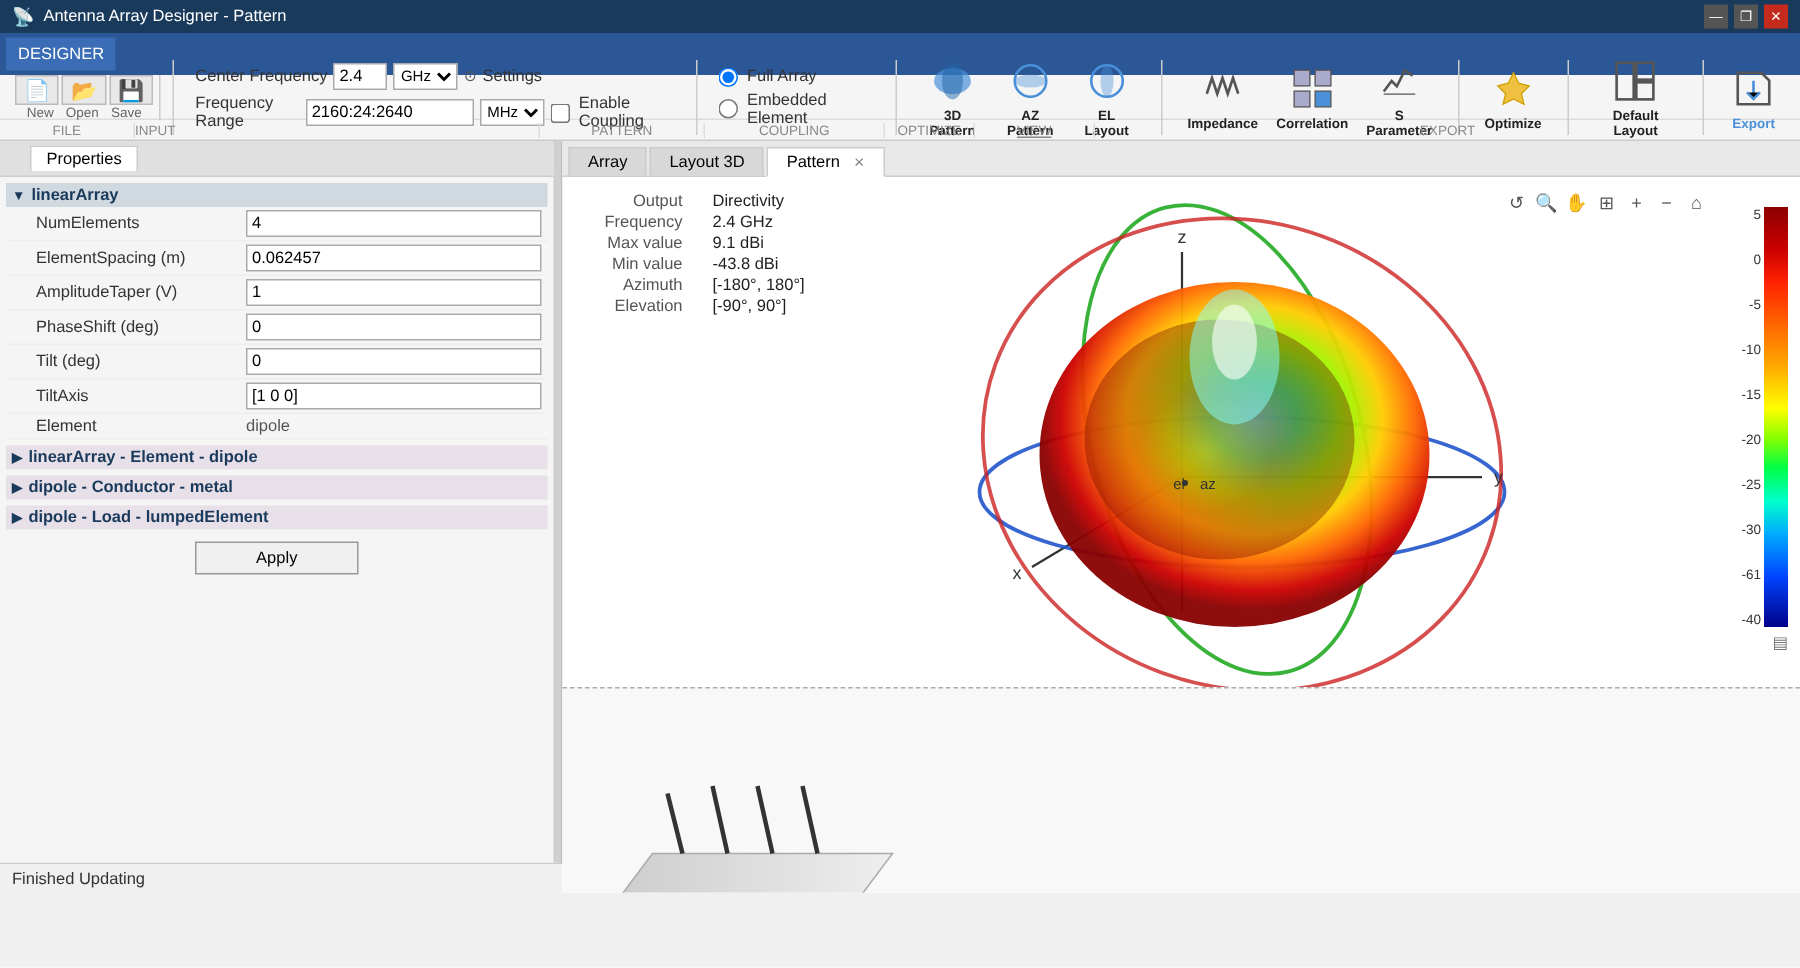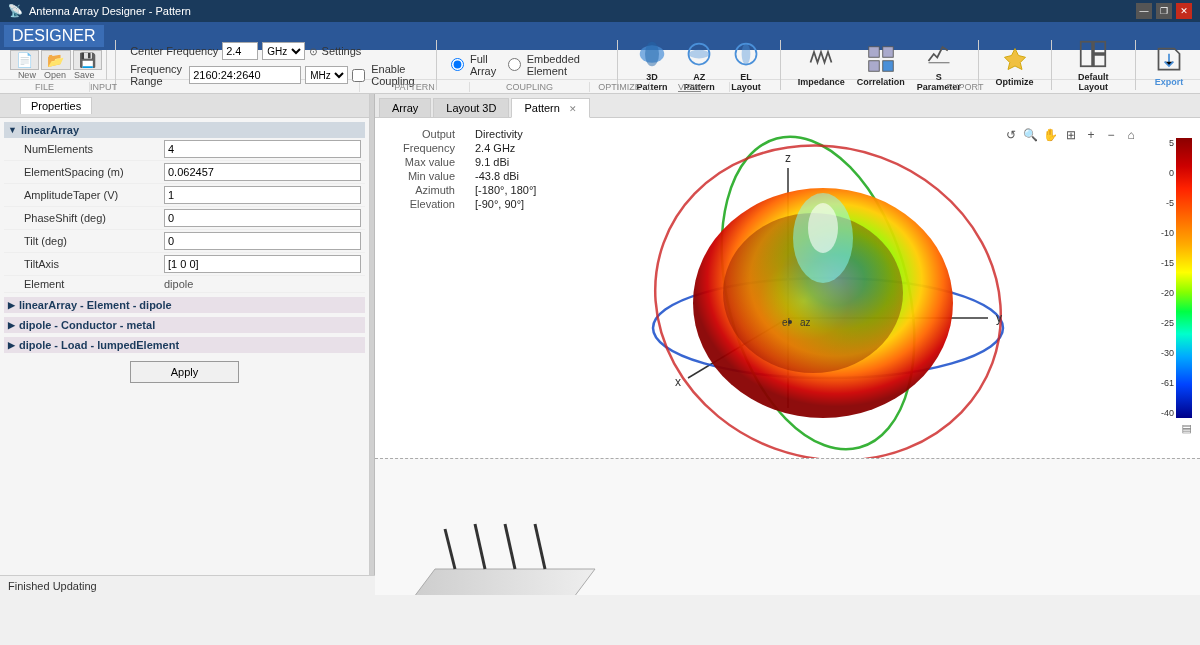--- a/index.html
+++ b/index.html
@@ -29,21 +29,21 @@
       display: flex;
       align-items: center;
       padding: 0 4px;
       gap: 4px;
     }
     .ribbon-top-btn {
       background: #3a6db5;
       color: white;
       border: none;
       padding: 2px 8px;
-      font-size: 16px;
+      font-size: 11px;
       cursor: pointer;
       height: 22px;
     }
     #ribbon-controls {
       background: #f5f5f5;
       display: flex;
       align-items: center;
       padding: 2px 6px;
       gap: 8px;
       height: 30px;
@@ -317,21 +317,21 @@
       <select class="ctrl-select">
         <option>MHz</option><option>GHz</option>
       </select>
       <input type="checkbox" class="ctrl-check" style="">
       <span class="ctrl-label">Enable Coupling</span>
     </div>
   </div>
 
   <div style="width:1px;background:#ccc;height:50px;"></div>
 
-  <div style="display:flex;flex-direction:row;gap:3px;padding:0 6px;">
+  <div style="display:flex;flex-direction:column;gap:3px;padding:0 6px;">
     <div style="display:flex;align-items:center;gap:4px;">
       <input type="radio" name="arraytype" class="radio-btn" checked="" style="">
       <span class="ctrl-label">Full Array</span>
     </div>
     <div style="display:flex;align-items:center;gap:4px;">
       <input type="radio" name="arraytype" class="radio-btn" style="">
       <span class="ctrl-label">Embedded Element</span>
     </div>
   </div>
 

